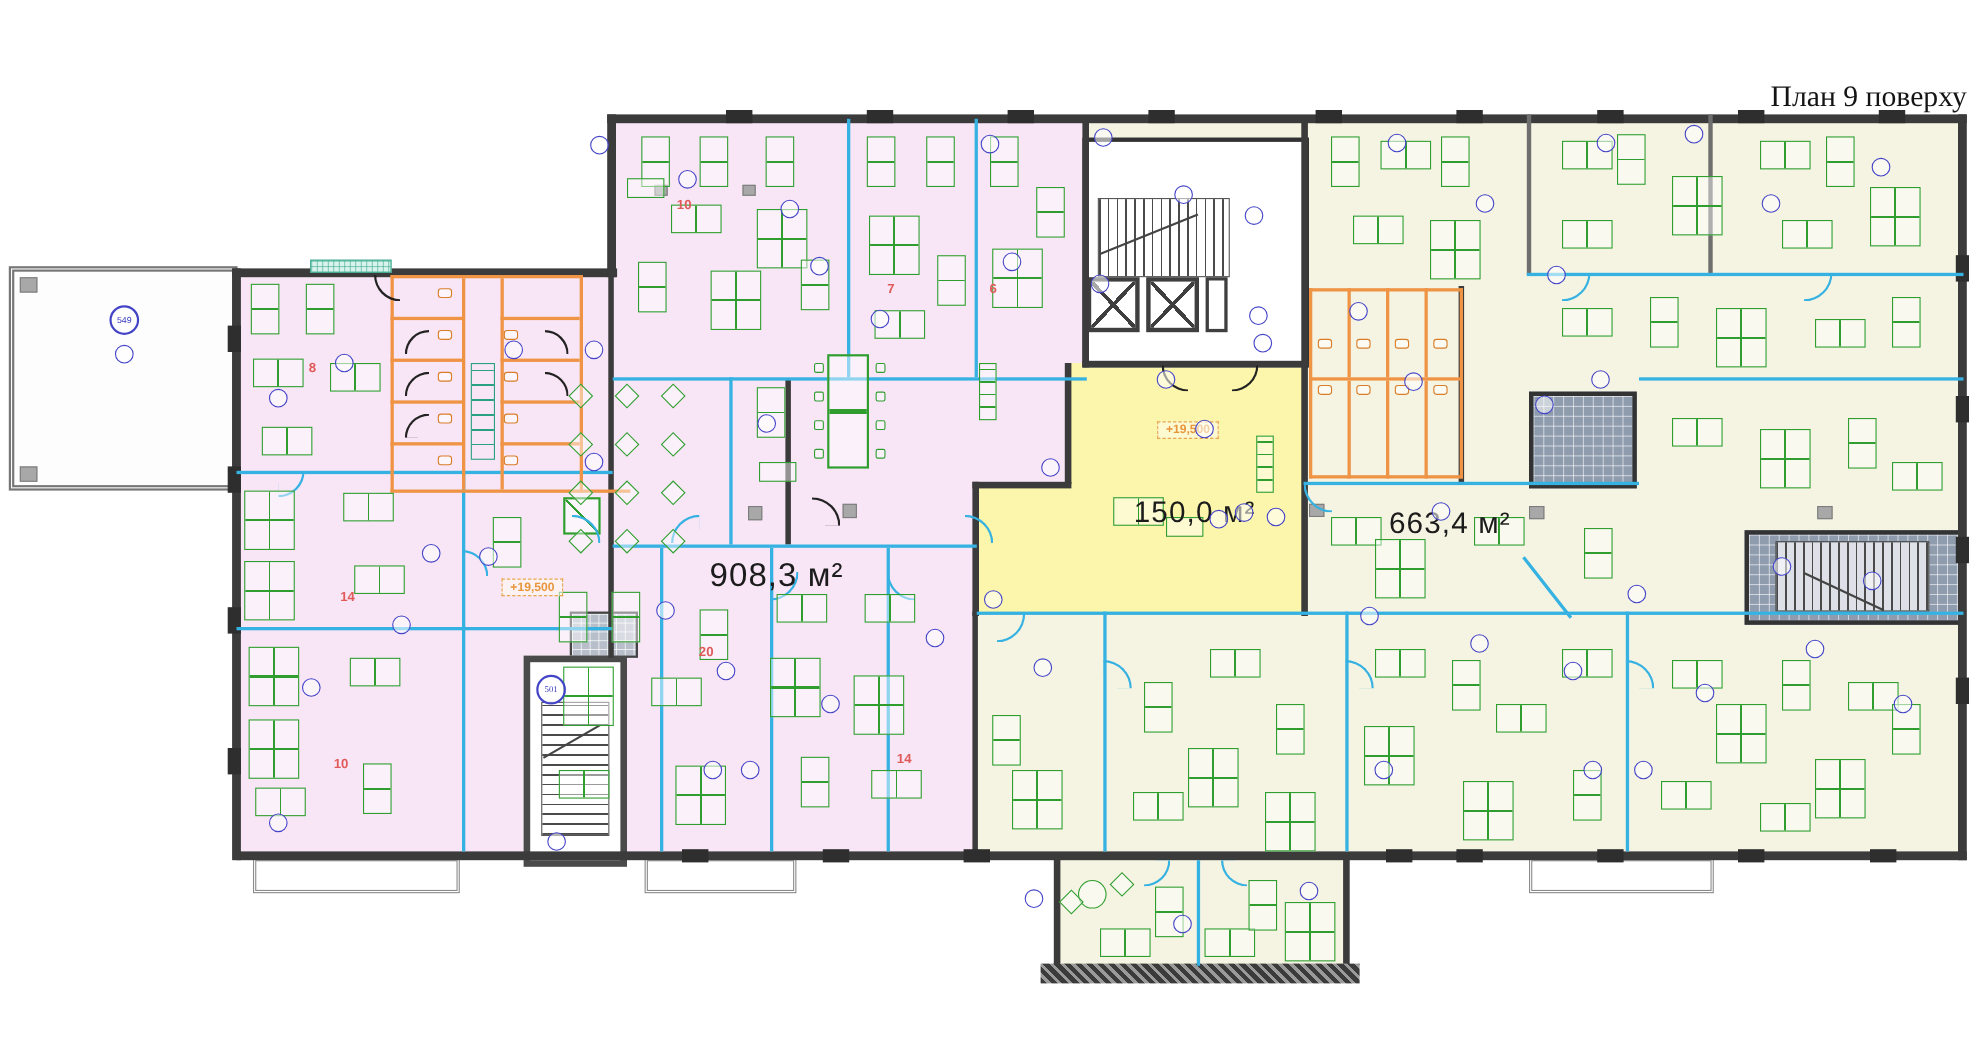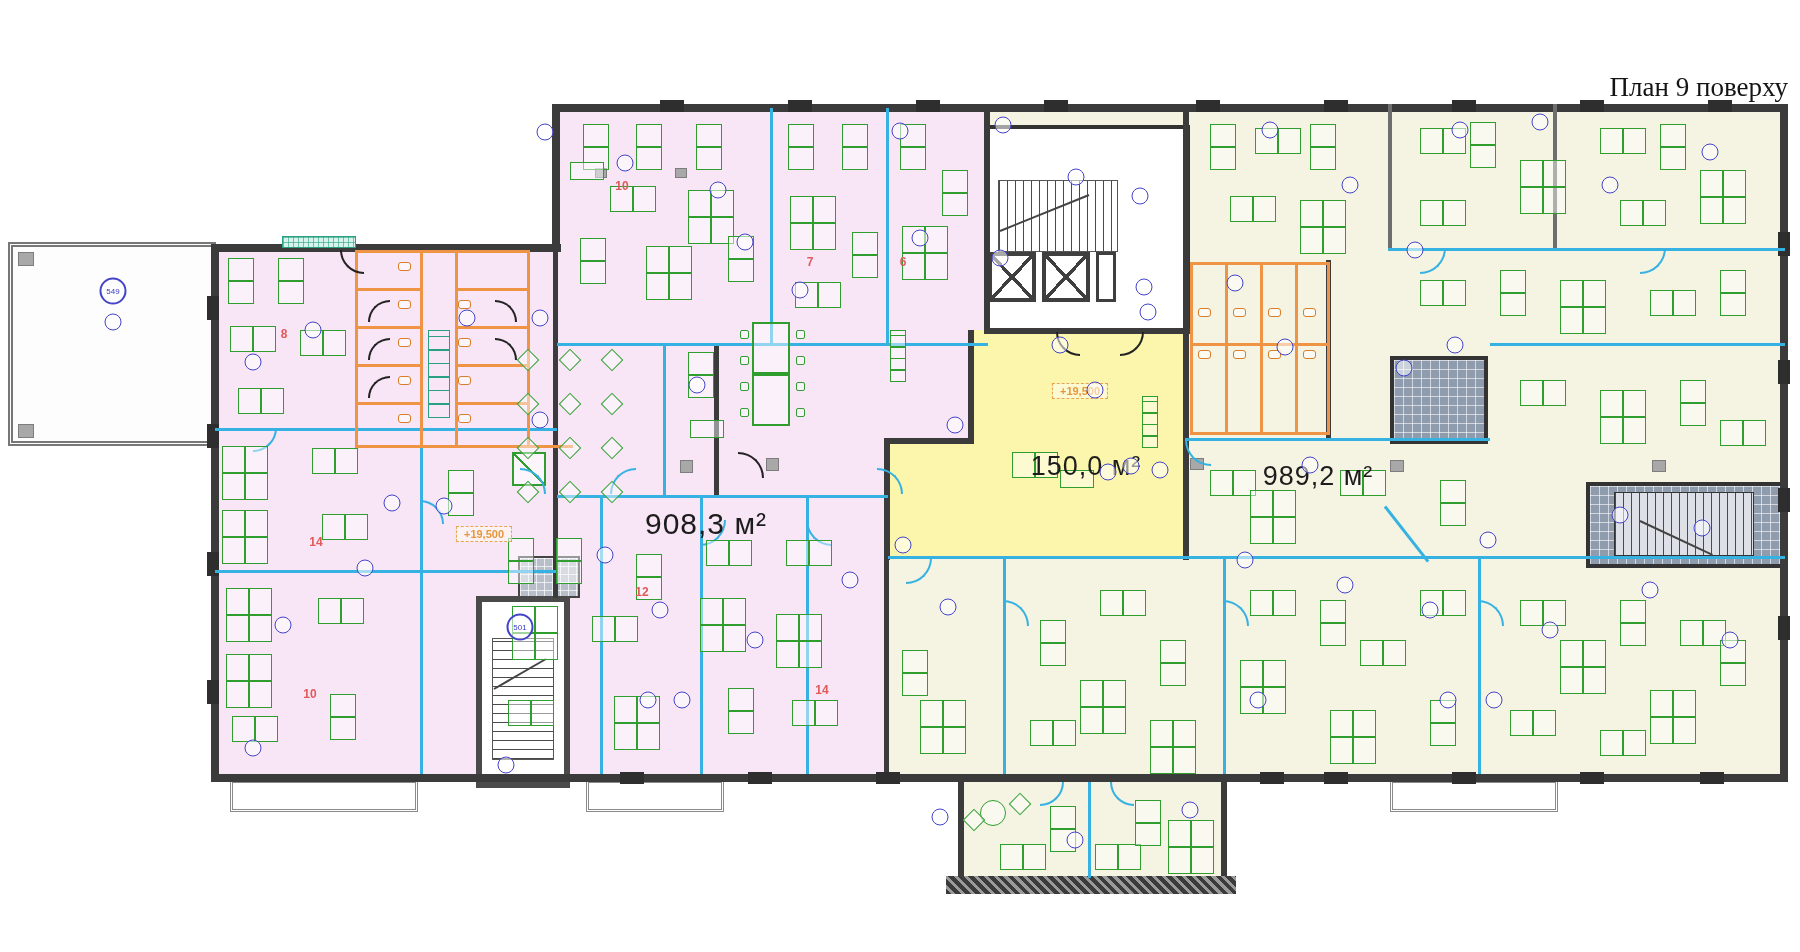--- a/index.html
+++ b/index.html
@@ -365,43 +365,43 @@
     <div class="abs f circ3" style="left: 980px; top: 800px;"></div>
     <div class="abs f dia" style="left: 1012px; top: 796px;"></div>
     <div class="abs f dia" style="left: 966px; top: 812px;"></div>
     <div class="abs f d2h" style="left: 1000px; top: 844px;"></div>
     <div class="abs f d2v" style="left: 1050px; top: 806px;"></div>
     <div class="abs f d2h" style="left: 1095px; top: 844px;"></div>
     <div class="abs f d2v" style="left: 1135px; top: 800px;"></div>
     <div class="abs f d4" style="left: 1168px; top: 820px;"></div>
     <div class="area-label" style="left: 706px; top: 524px; font-size: 30px;">908,3 м²</div>
     <div class="area-label" style="left: 1086px; top: 466px; font-size: 27px;">150,0 м²</div>
-    <div class="area-label" style="left: 1318px; top: 476px; font-size: 27px;">989,2 м²</div>
+    <div class="area-label" style="left: 1318px; top: 476px; font-size: 27px;">663,4 м²</div>
     <div class="elev" style="left: 484px; top: 534px;">+19,500</div>
     <div class="elev" style="left: 1080px; top: 391px;">+19,500</div>
     <div class="roomnum" style="left: 284px; top: 334px;">8</div>
     <div class="roomnum" style="left: 622px; top: 186px;">10</div>
     <div class="roomnum" style="left: 810px; top: 262px;">7</div>
     <div class="roomnum" style="left: 903px; top: 262px;">6</div>
     <div class="roomnum" style="left: 316px; top: 542px;">14</div>
-    <div class="roomnum" style="left: 642px; top: 592px;">12</div>
+    <div class="roomnum" style="left: 642px; top: 592px;">20</div>
     <div class="roomnum" style="left: 822px; top: 690px;">14</div>
     <div class="roomnum" style="left: 310px; top: 694px;">10</div>
     <div class="marker lg" style="left: 113px; top: 291px;">549</div>
     <div class="marker" style="left: 113px; top: 322px;"></div>
     <div class="marker" style="left: 253px; top: 362px;"></div>
     <div class="marker" style="left: 313px; top: 330px;"></div>
     <div class="marker" style="left: 467px; top: 318px;"></div>
     <div class="marker" style="left: 540px; top: 318px;"></div>
     <div class="marker" style="left: 392px; top: 503px;"></div>
     <div class="marker" style="left: 444px; top: 506px;"></div>
     <div class="marker" style="left: 365px; top: 568px;"></div>
     <div class="marker" style="left: 283px; top: 625px;"></div>
     <div class="marker" style="left: 253px; top: 748px;"></div>
-    <div class="marker lg" style="left: 520px; top: 627px;">501</div>
+    <div class="marker lg" style="left: 501px; top: 627px; font-family: Liberation Serif, serif;">501</div>
     <div class="marker" style="left: 506px; top: 765px;"></div>
     <div class="marker" style="left: 545px; top: 132px;"></div>
     <div class="marker" style="left: 625px; top: 163px;"></div>
     <div class="marker" style="left: 718px; top: 190px;"></div>
     <div class="marker" style="left: 745px; top: 242px;"></div>
     <div class="marker" style="left: 900px; top: 131px;"></div>
     <div class="marker" style="left: 920px; top: 238px;"></div>
     <div class="marker" style="left: 800px; top: 290px;"></div>
     <div class="marker" style="left: 697px; top: 385px;"></div>
     <div class="marker" style="left: 540px; top: 420px;"></div>

